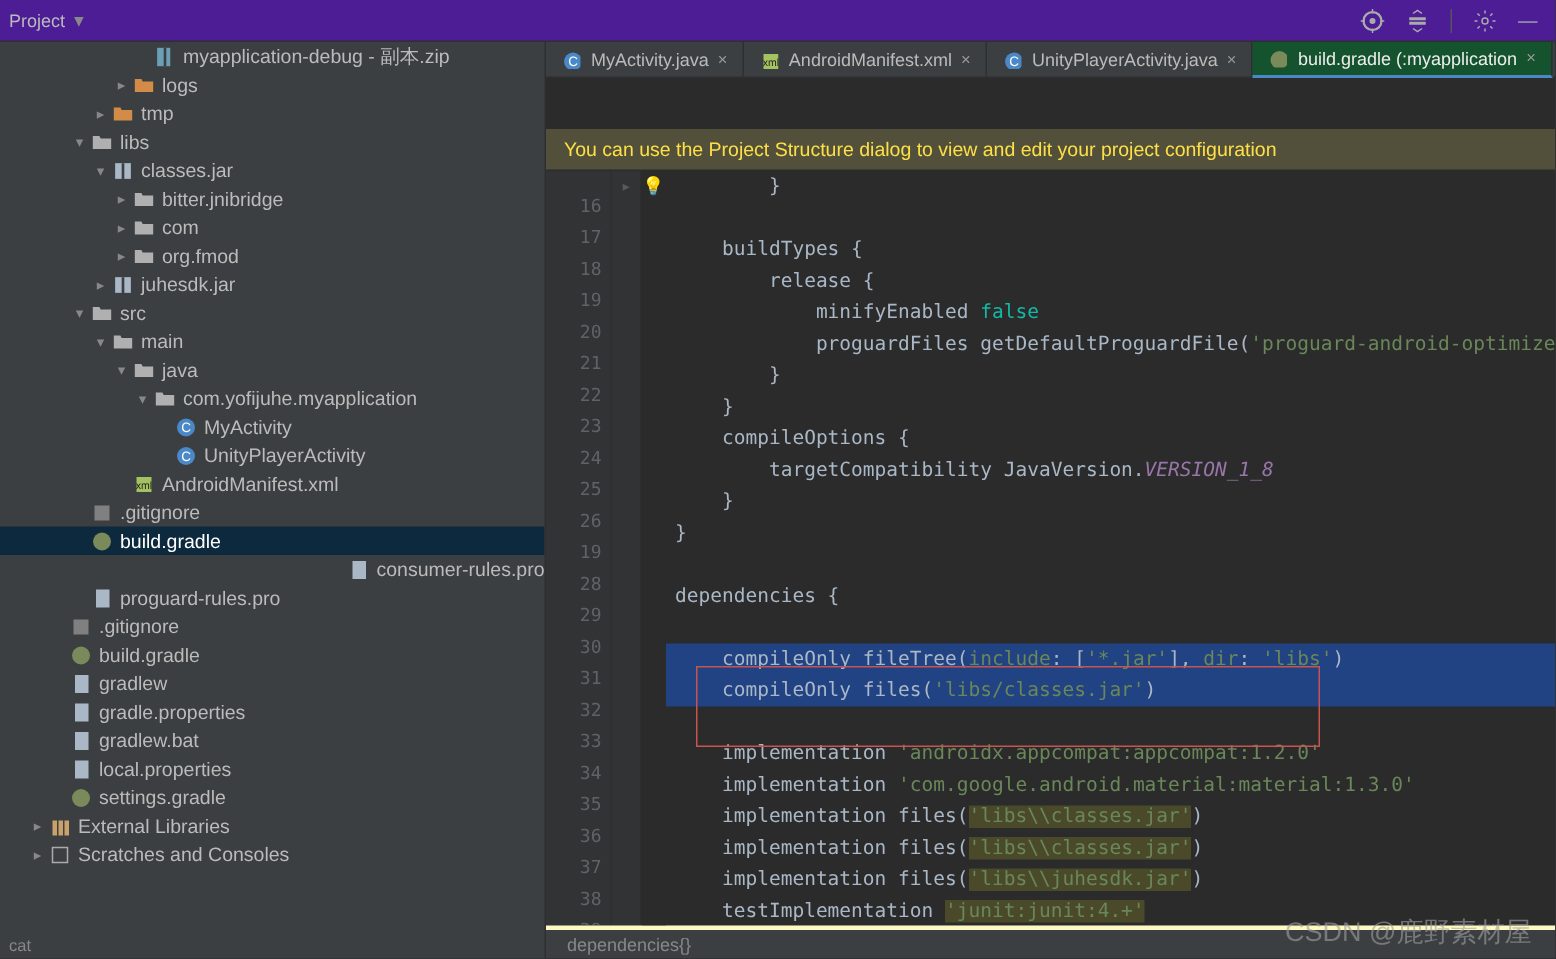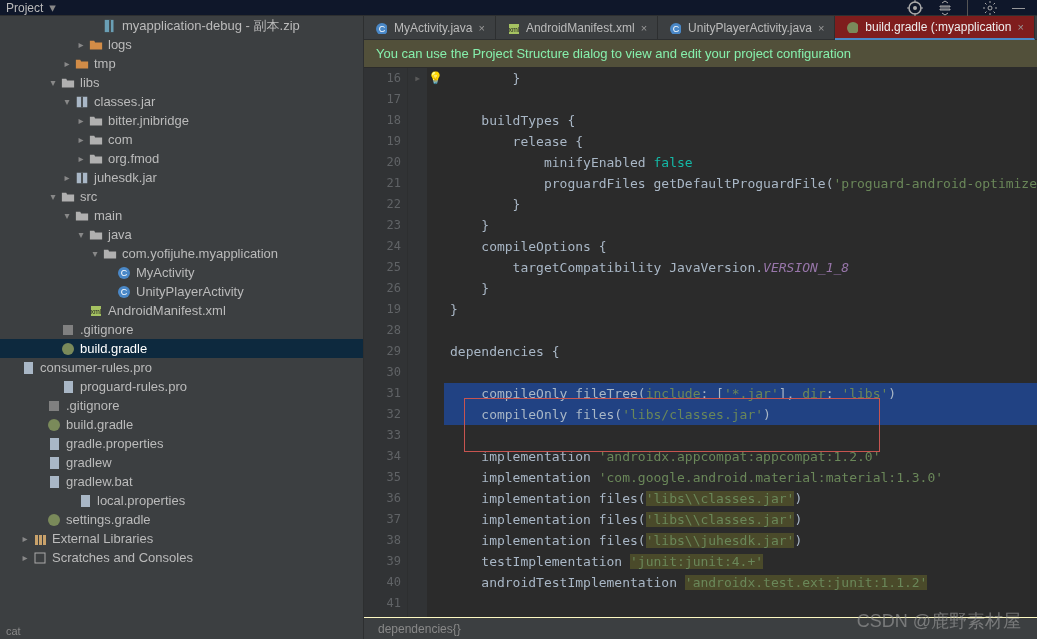--- a/index.html
+++ b/index.html
@@ -1,54 +1,54 @@
 <!DOCTYPE html>
 <html><head>
 <meta charset="utf-8">
 <style>
   * { margin: 0; padding: 0; box-sizing: border-box; }
   body { font-family: "Segoe UI", Arial, sans-serif; font-size: 13px; background: #3c3f41; color: #bbbbbb; width: 1037px; height: 639px; overflow: hidden; display: flex; flex-direction: column; }
-  .topbar { display: flex; align-items: center; height: 16px; background: #0f172a; border-bottom: 1px solid #2d2f30; padding: 0 6px; }
+  .topbar { display: flex; align-items: center; height: 28px; background: #4c1d95; border-bottom: 1px solid #2d2f30; padding: 0 6px; }
   .topbar .title { font-size: 12px; color: #bbb; }
   .topbar .sp { flex: 1; }
   .topbar .toolicons { display: flex; gap: 14px; align-items: center; padding-right: 6px; }
   .topbar svg { width: 16px; height: 16px; fill: #aaa; }
   .body { display: flex; flex: 1; overflow: hidden; }
   .tree { width: 364px; border-right: 1px solid #2d2f30; overflow: auto; background: #3c3f41; font-size: 13px; }
   .tree .row { display: flex; align-items: center; height: 19px; padding-left: 6px; white-space: nowrap; }
   .tree .row.sel { background: #0d293e; color: #fff; }
   .tree .arrow { width: 14px; display: inline-flex; justify-content: center; color: #888; font-size: 10px; }
   .tree .ico { width: 16px; display: inline-flex; justify-content: center; align-items: center; margin-right: 4px; }
   .icon-folder { fill: #b0b0b0; }
   .icon-folder-orange { fill: #d28c47; }
   .icon-zip { fill: #6a9fb5; }
   .editor-area { flex: 1; display: flex; flex-direction: column; background: #2b2b2b; overflow: hidden; }
   .tabs { display: flex; align-items: center; height: 24px; background: #3c3f41; border-bottom: 1px solid #2d2f30; font-size: 12px; }
   .tab { display: flex; align-items: center; gap: 6px; padding: 0 10px; height: 24px; color: #bbb; border-right: 1px solid #2d2f30; max-width: 220px; overflow: hidden; }
-  .tab.active { background: #7f1d1d; border-bottom: 2px solid #4a88c7; color: #eee; }
+  .tab.active { background: #14532d; border-bottom: 2px solid #4a88c7; color: #eee; }
   .tab .tico { width: 14px; height: 14px; display: inline-flex; align-items: center; justify-content: center; }
   .tab .tico svg { width: 12px; height: 12px; }
   .tab .close { color: #999; font-size: 11px; }
-  .banner { padding: 6px 12px; color: #86efac; background: #52503a; font-size: 13px; border-bottom: 1px solid #2b2b2b; }
+  .banner { padding: 6px 12px; color: #fde047; background: #52503a; font-size: 13px; border-bottom: 1px solid #2b2b2b; margin-top: 34px; }
   .code { display: flex; flex: 1; overflow: hidden; }
-  .gutter { width: 44px; background: #313335; color: #606366; text-align: right; padding: 0 6px; font-family: "Consolas", monospace; font-size: 12px; line-height: 21px; border-right: 1px solid #2d2f30; }
+  .gutter { width: 44px; background: #313335; color: #606366; text-align: right; padding: 13px 6px; font-family: "Consolas", monospace; font-size: 12px; line-height: 21px; border-right: 1px solid #2d2f30; }
   .foldcol { width: 20px; background: #313335; font-family: monospace; font-size: 12px; line-height: 21px; color: #606366; border-right: 1px solid #2b2b2b; }
   .foldcol .fm { text-align:center; color:#5a5a5a; }
   .bulbcol { width: 16px; background:#2b2b2b; line-height:21px; font-size:12px; position:relative;}
   .bulb { color:#d6bf55; text-align:center; display:block;}
   .source { flex: 1; font-family: "Consolas", monospace; font-size: 13px; line-height: 21px; color: #a9b7c6; overflow: hidden; position: relative; }
   .cl { height: 21px; padding-left: 6px; white-space: pre; }
   .str { color: #6a8759; }
   .bool{ color:#14b8a6; }
   .ital { color: #9876aa; font-style: italic; }
   .fn { color: #a9b7c6; }
   .cl.sel { background: #214283; }
   .redbox { position: absolute; border: 1px solid #c75450; pointer-events: none; }
   .warnbg { background: #4a4a2a; }
-  .breadcrumb { height: 22px; border-top:1px solid #fef9c3; background:#3c3f41; color:#888; font-size:12px; padding-left:14px; display:flex; align-items:center;}
+  .breadcrumb { height: 22px; border-top:3px solid #fef9c3; background:#3c3f41; color:#888; font-size:12px; padding-left:14px; display:flex; align-items:center;}
   .watermark { position: absolute; right: 16px; bottom: 6px; color: #a0a0a0; font-size: 18px; opacity: 0.6; }
   svg { display: block; }
 </style>
 </head>
 <body>
 
 <div class="topbar">
   <span class="title">Project</span>
   <span style="color:#888;margin-left:6px;">▾</span>
   <span class="sp"></span>
@@ -239,21 +239,21 @@
       </div>
       <div class="row sel" style="padding-left: 46px;">
         <span class="arrow"></span>
         <span class="ico">
           <svg width="14" height="14">
             <circle cx="7" cy="7" r="6" fill="#7a8a5a"></circle>
           </svg>
         </span>
         <span>build.gradle</span>
       </div>
-      <div class="row" style="">
+      <div class="row" style=" justify-content: flex-end;">
         <span class="arrow"></span>
         <span class="ico">
           <svg width="14" height="14">
             <rect x="3" y="1" width="9" height="12" fill="#a9b7c6"></rect>
           </svg>
         </span>
         <span>consumer-rules.pro</span>
       </div>
       <div class="row" style="padding-left: 46px;">
         <span class="arrow"></span>
@@ -282,41 +282,41 @@
         </span>
         <span>build.gradle</span>
       </div>
       <div class="row" style="padding-left: 32px;">
         <span class="arrow"></span>
         <span class="ico">
           <svg width="14" height="14">
             <rect x="3" y="1" width="9" height="12" fill="#a9b7c6"></rect>
           </svg>
         </span>
+        <span>gradlew</span>
+      </div>
+      <div class="row" style="padding-left: 32px;">
+        <span class="arrow"></span>
+        <span class="ico">
+          <svg width="14" height="14">
+            <rect x="3" y="1" width="9" height="12" fill="#a9b7c6"></rect>
+          </svg>
+        </span>
         <span>gradle.properties</span>
       </div>
       <div class="row" style="padding-left: 32px;">
         <span class="arrow"></span>
         <span class="ico">
           <svg width="14" height="14">
             <rect x="3" y="1" width="9" height="12" fill="#a9b7c6"></rect>
           </svg>
         </span>
-        <span>gradlew</span>
-      </div>
-      <div class="row" style="padding-left: 32px;">
-        <span class="arrow"></span>
-        <span class="ico">
-          <svg width="14" height="14">
-            <rect x="3" y="1" width="9" height="12" fill="#a9b7c6"></rect>
-          </svg>
-        </span>
         <span>gradlew.bat</span>
       </div>
-      <div class="row" style="padding-left: 32px; margin-left: 31px;">
+      <div class="row" style="padding-left: 32px;">
         <span class="arrow"></span>
         <span class="ico">
           <svg width="14" height="14">
             <rect x="3" y="1" width="9" height="12" fill="#a9b7c6"></rect>
           </svg>
         </span>
         <span>local.properties</span>
       </div>
       <div class="row" style="padding-left: 32px;">
         <span class="arrow"></span>

